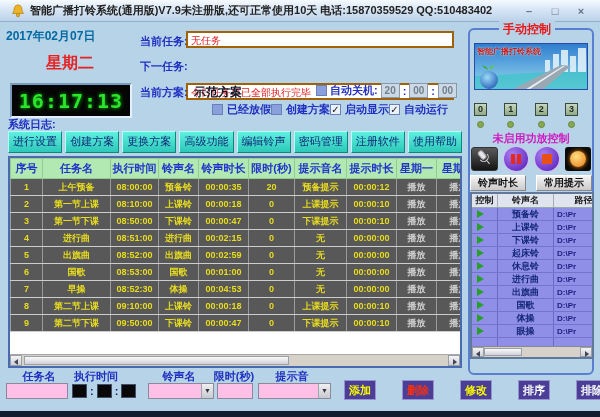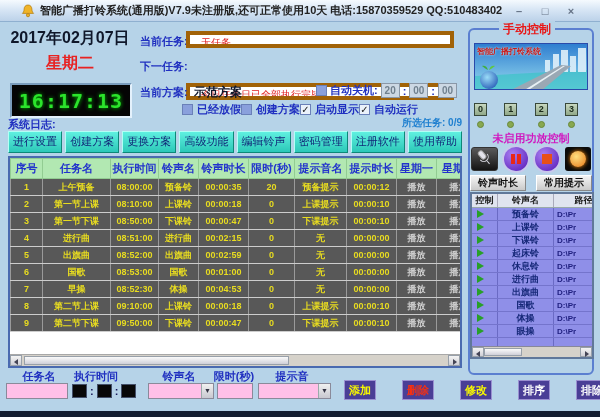--- a/index.html
+++ b/index.html
@@ -2,55 +2,55 @@
 <html><head>
 <meta charset="utf-8">
 <style>
   * { margin:0; padding:0; box-sizing:border-box; font-family:"Liberation Sans",sans-serif; }
   html,body { background:#e8e8e8; }
   #win { position:relative; width:600px; height:417px; background:#b6d3e8; overflow:hidden; }
 
   
   .titlebar { position:absolute; left:0; top:0; right:0; height:22px;
     background:linear-gradient(#f5fafe,#d8e6f5 45%,#bcd2e9); border-bottom:1px solid #8fb0d0;
-    display:flex; align-items:center; padding:0 21px; }
+    display:flex; align-items:center; padding:0 11px; }
   .title-text { font-size:11px; font-weight:bold; color:#222; margin-left:5px; flex:1;
     white-space:nowrap; overflow:hidden; }
   .winctl { display:flex; gap:10px; }
   .winctl span { width:16px; text-align:center; color:#667386; font-size:11px; font-weight:bold; cursor:pointer; }
   .botstrip { position:absolute; left:0; right:0; bottom:0; height:6px; background:#141e30; }
 
   
-  .date-text { position:absolute; left:6px; top:28px; width:128px; text-align:center;
-    font-size:16px; font-weight:bold; color:#0f172a; }
+  .date-text { position:absolute; left:6px; top:28px; width:128px; text-align:left;
+    font-size:12px; font-weight:bold; color:#0369a1; }
   .weekday { position:absolute; left:6px; top:53px; width:128px; text-align:center;
     font-size:16px; font-weight:bold; color:#e82222; }
   .clock { position:absolute; left:10px; top:83px; width:122px; height:35px; background:#050505;
     border:2px solid; border-color:#7a9cbc #e4f1fc #e4f1fc #7a9cbc;
     color:#2ce42c; font-family:"DejaVu Sans Mono",monospace; font-weight:bold; font-size:20px;
     letter-spacing:1px; display:flex; align-items:center; justify-content:center;
     text-shadow:0 0 4px #0c0; }
 
   
   .lbl { position:absolute; font-size:11px; font-weight:bold; color:#2030c0; white-space:nowrap; }
   .taskbox { position:absolute; left:186px; width:268px; height:17px; background:#fff;
-    border:4px solid #a16207; color:#e02020; font-size:10px; line-height:15px; padding-left:11px;
+    border:2px solid #a16207; color:#e02020; font-size:10px; line-height:15px; padding-left:3px;
     white-space:nowrap; overflow:hidden; }
   .plan-value { position:absolute; left:194px; top:84px; color:#0f172a; font-size:12px; font-weight:bold; }
 
   .shutdown { position:absolute; left:316px; top:83px; display:flex; align-items:center; gap:3px; }
   .cb { width:11px; height:11px; background:#8aa0dc; border:1px solid #6a80b8; display:inline-block;
     font-size:10px; line-height:9px; text-align:center; color:#1a1a1a; flex:none; }
   .cb.on { background:#eaf1fa; }
   .shutdown .slabel { font-size:11px; font-weight:bold; color:#2030c0; }
   .tbox { width:19px; height:15px; background:#ccd8e4; border:1px solid #8a98a8; color:#70808e;
     font-size:10px; font-weight:bold; text-align:center; line-height:13px; }
   .scolon { color:#2030c0; font-weight:bold; font-size:11px; }
 
-  .option-row { position:absolute; left:140px; top:102px; width:320px; display:flex; justify-content:center; }
+  .option-row { position:absolute; left:128px; top:102px; width:320px; display:flex; justify-content:flex-end; }
   .opt { display:flex; align-items:center; gap:4px; }
   .optlab { font-size:11px; font-weight:bold; color:#2030c0; }
 
   .selected-tasks { position:absolute; left:340px; top:116px; width:122px; text-align:right;
     font-size:10px; font-weight:bold; color:#2080d0; }
 
   
   .toolbar { position:absolute; left:8px; top:131px; width:454px; height:22px; display:flex; gap:3px; }
   .tbtn { flex:1; background:linear-gradient(#5ff0e0,#2cc8b8); border:1px solid;
     border-color:#b2fff5 #0e8878 #0e8878 #b2fff5; color:#102878; font-size:11px; font-weight:normal;
@@ -199,21 +199,20 @@
         <span class="cb on">✓</span>
         <span class="optlab">启动显示</span>
       </span>
       <span class="opt">
         <span class="cb on">✓</span>
         <span class="optlab">自动运行</span>
       </span>
     </div>
 
   <div class="lbl" style="left:8px; top:117px;">系统日志:</div>
-  <div class="selected-tasks">所选任务: 0/9</div>
 
   <div class="toolbar">
       <div class="tbtn">进行设置</div>
       <div class="tbtn">创建方案</div>
       <div class="tbtn">更换方案</div>
       <div class="tbtn">高级功能</div>
       <div class="tbtn">编辑铃声</div>
       <div class="tbtn">密码管理</div>
       <div class="tbtn">注册软件</div>
       <div class="tbtn">使用帮助</div>

